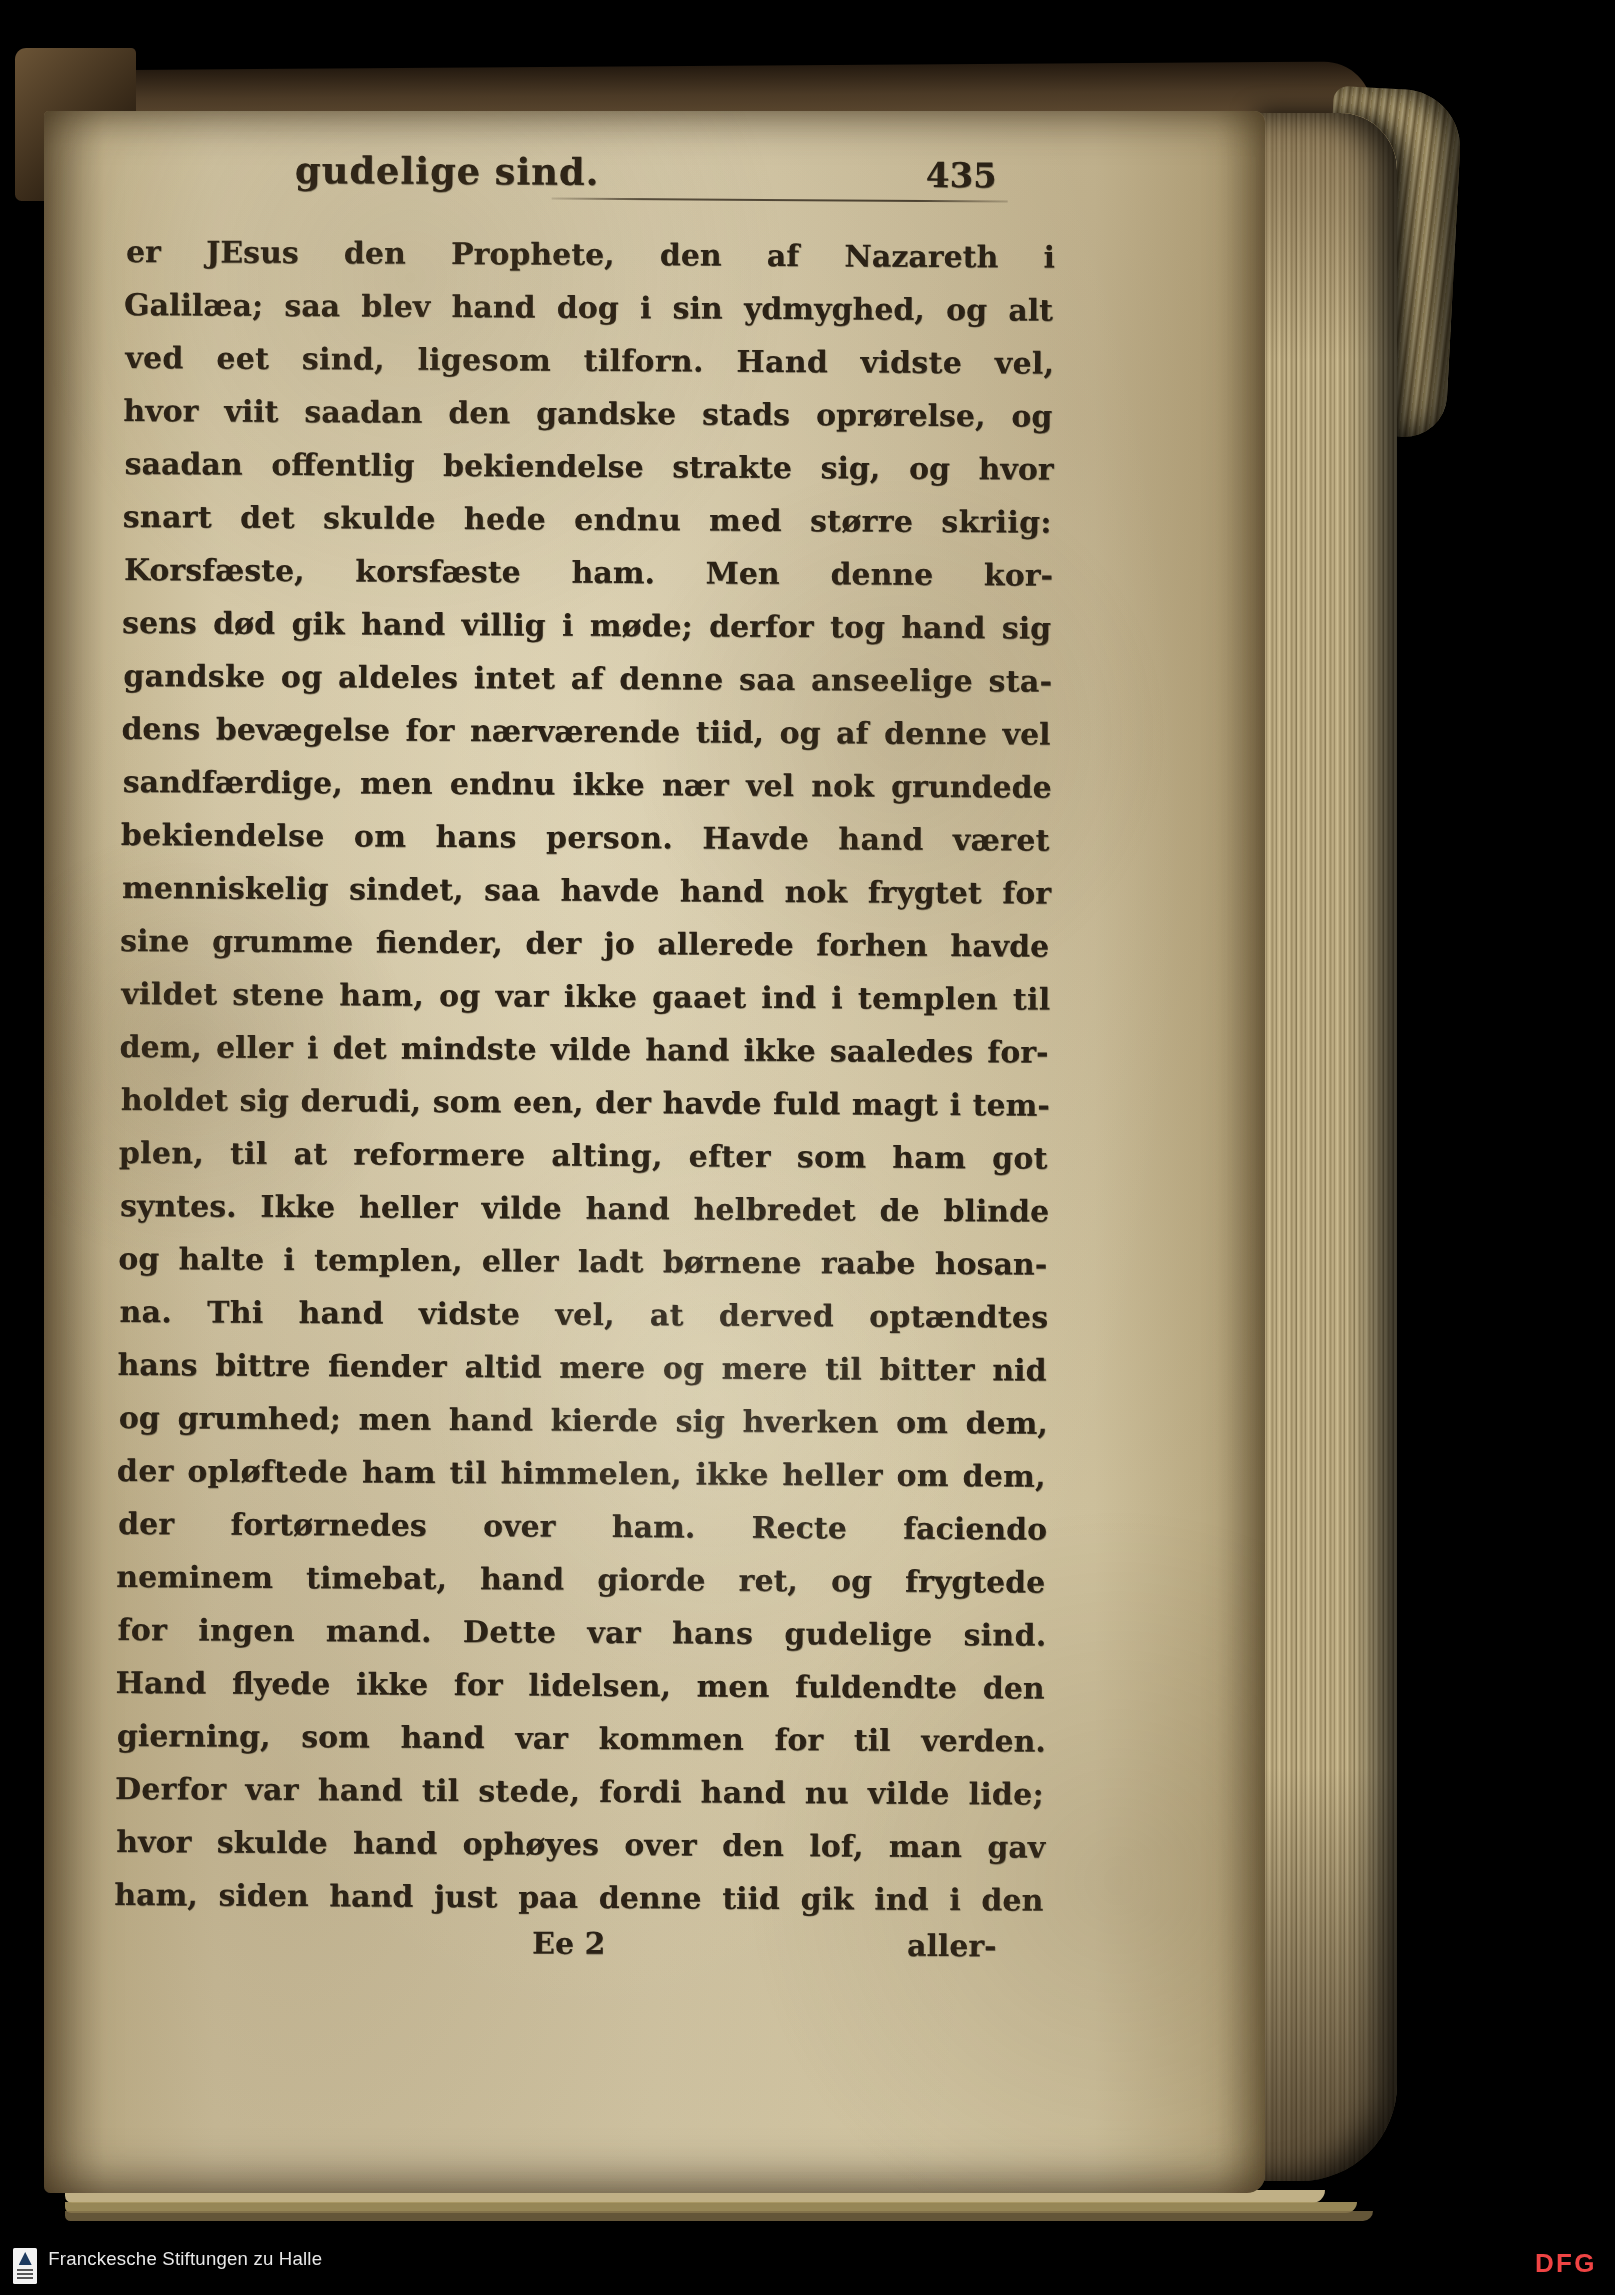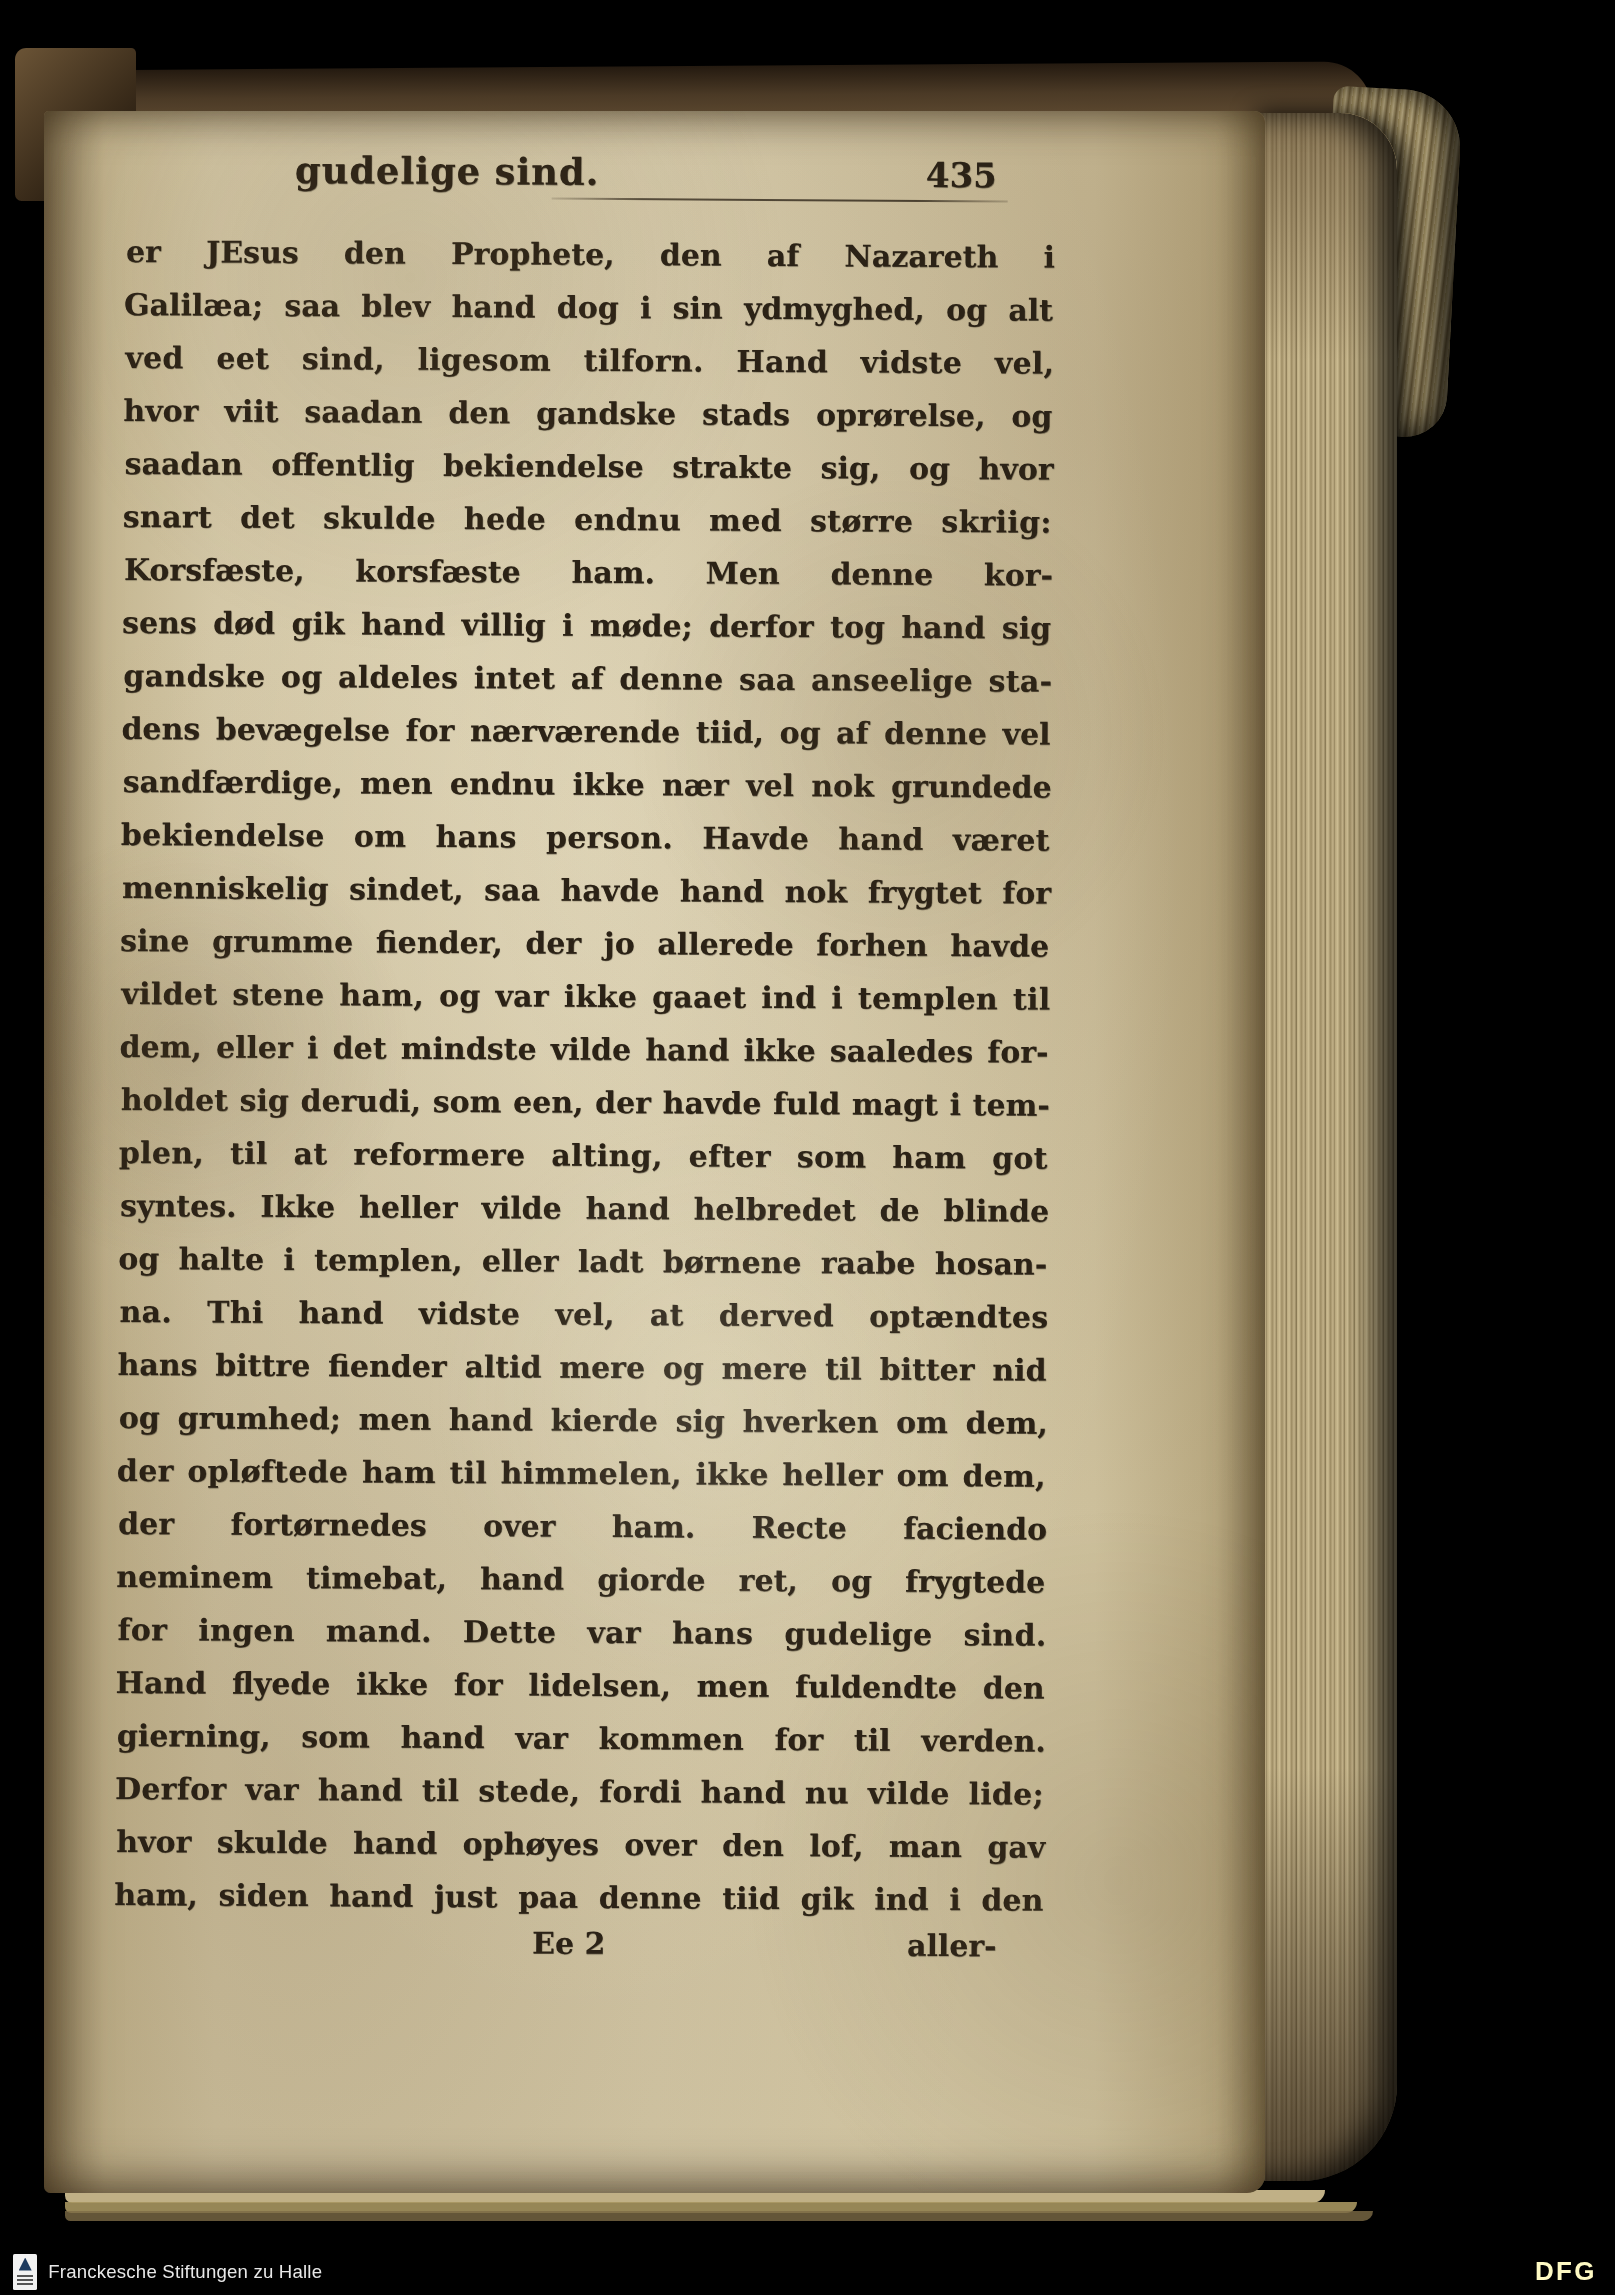--- a/index.html
+++ b/index.html
@@ -104,40 +104,40 @@
     position:relative;height:57px;margin-top:1.6px;
     font-size:30px;font-weight:bold;
     text-shadow:0.4px 0.6px 0.7px rgba(30,24,14,0.5);
   }
   .signature-mark{position:absolute;left:45%;}
   .catchword{position:absolute;right:5%;}
 
   
   .footer-bar{
     position:absolute;left:0;bottom:0;width:1615px;height:47px;background:#000;
-    display:flex;align-items:center;
+    display:flex;
   }
   .inst-logo{
     margin-left:13px;width:24px;height:36px;background:#f2f2f2;border-radius:1.6px;
     position:relative;flex:none;
   }
   .inst-logo::before{
     content:"";position:absolute;left:5.7px;top:4px;width:13px;height:13px;
     background:#1d3a5f;clip-path:polygon(50% 0,100% 100%,0 100%);
   }
   .inst-logo::after{
     content:"";position:absolute;left:4px;top:21px;width:16px;height:10.5px;
     background:repeating-linear-gradient(180deg,#555 0 1.6px,#f2f2f2 1.6px 4px);
   }
   .inst-name{
     margin-left:11.3px;color:#e8e8e8;font-family:"Liberation Sans",sans-serif;
     font-size:18.6px;letter-spacing:0.2px;
   }
   .dfg-logo{
-    margin-left:auto;margin-right:18px;color:#fef9c3;
+    margin-left:auto;margin-right:18px;color:#ef4444;
     font-family:"Liberation Sans",sans-serif;font-weight:bold;
     font-size:26px;letter-spacing:2.4px;
   }
 </style>
 </head>
 <body>
 
 <div class="stage">
 
   <div class="top-edge"></div>

